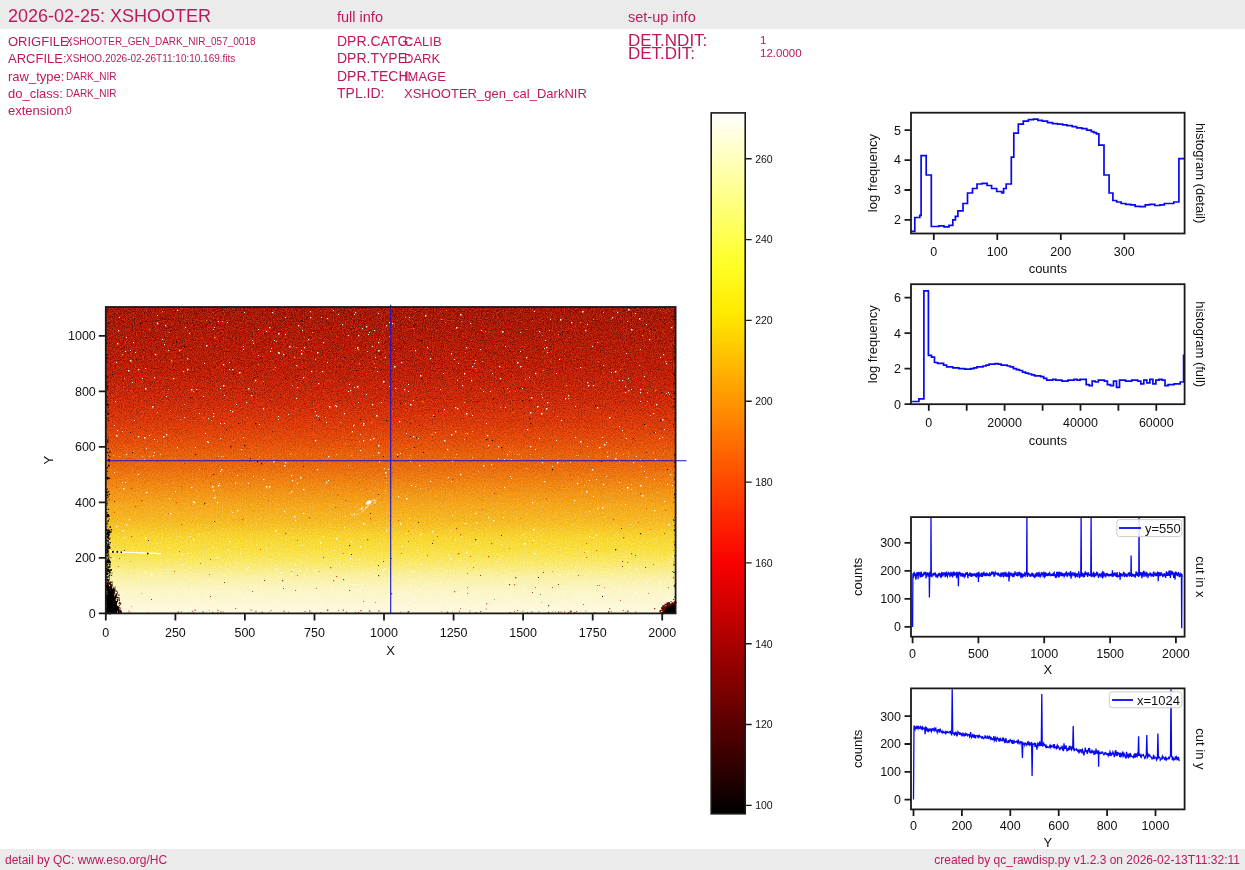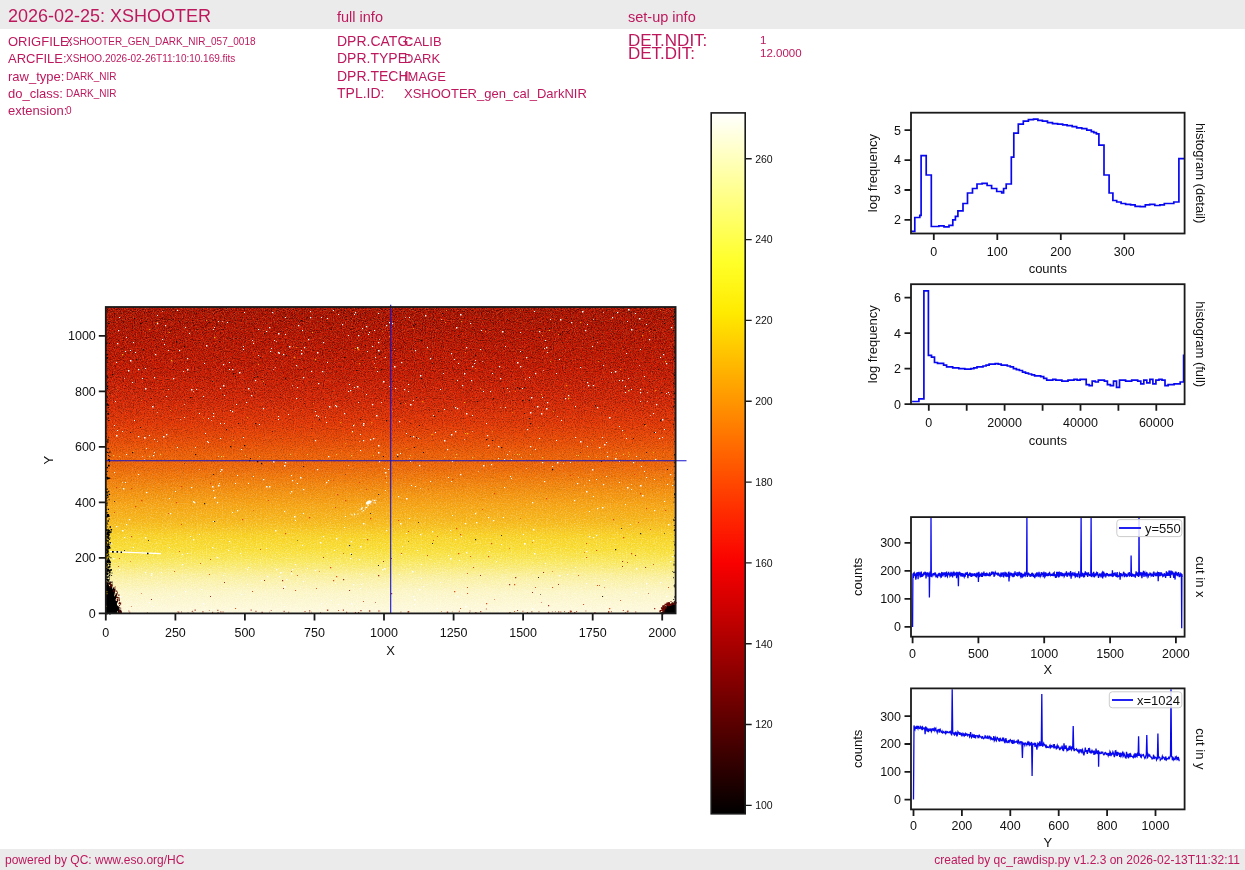--- a/index.html
+++ b/index.html
@@ -21,21 +21,21 @@
 
 <div class="t" style="left:8px;top:33px;font-size:13px;line-height:17.3px;">ORIGFILE:<br>ARCFILE:<br>raw_type:<br>do_class:<br>extension:</div>
 <div class="t" style="left:66px;top:33px;font-size:10px;line-height:17.3px;">XSHOOTER_GEN_DARK_NIR_057_0018<br>XSHOO.2026-02-26T11:10:10.169.fits<br>DARK_NIR<br>DARK_NIR<br>0</div>
 
 <div class="t" style="left:337px;top:33px;font-size:14px;line-height:17.3px;">DPR.CATG:<br>DPR.TYPE:<br>DPR.TECH:<br>TPL.ID:</div>
 <div class="t" style="left:404px;top:33px;font-size:13px;line-height:17.3px;">CALIB<br>DARK<br>IMAGE<br>XSHOOTER_gen_cal_DarkNIR</div>
 
 <div class="t" style="left:628px;top:34px;font-size:17px;line-height:13px;">DET.NDIT:<br>DET.DIT:</div>
 <div class="t" style="left:760px;top:34px;font-size:11.5px;line-height:13px;">1<br>12.0000</div>
 
-<div class="t" style="left:5px;top:853px;font-size:12px;">powered by QC: www.eso.org/HC</div>
+<div class="t" style="left:5px;top:853px;font-size:12px;">detail by QC: www.eso.org/HC</div>
 <div class="t" style="right:5px;top:853px;font-size:12px;">created by qc_rawdisp.py v1.2.3 on 2026-02-13T11:32:11</div>
 
 <svg class="abs" style="left:0;top:0" width="1245" height="870" viewBox="0 0 1245 870">
 <defs>
 <linearGradient id="hg" x1="0" y1="0" x2="0" y2="1">
         <stop offset="0.0%" stop-color="#bc1300"></stop>
         <stop offset="9.0%" stop-color="#c81500"></stop>
         <stop offset="20.0%" stop-color="#d41a02"></stop>
         <stop offset="30.0%" stop-color="#e22706"></stop>
         <stop offset="38.0%" stop-color="#ef3a06"></stop>

